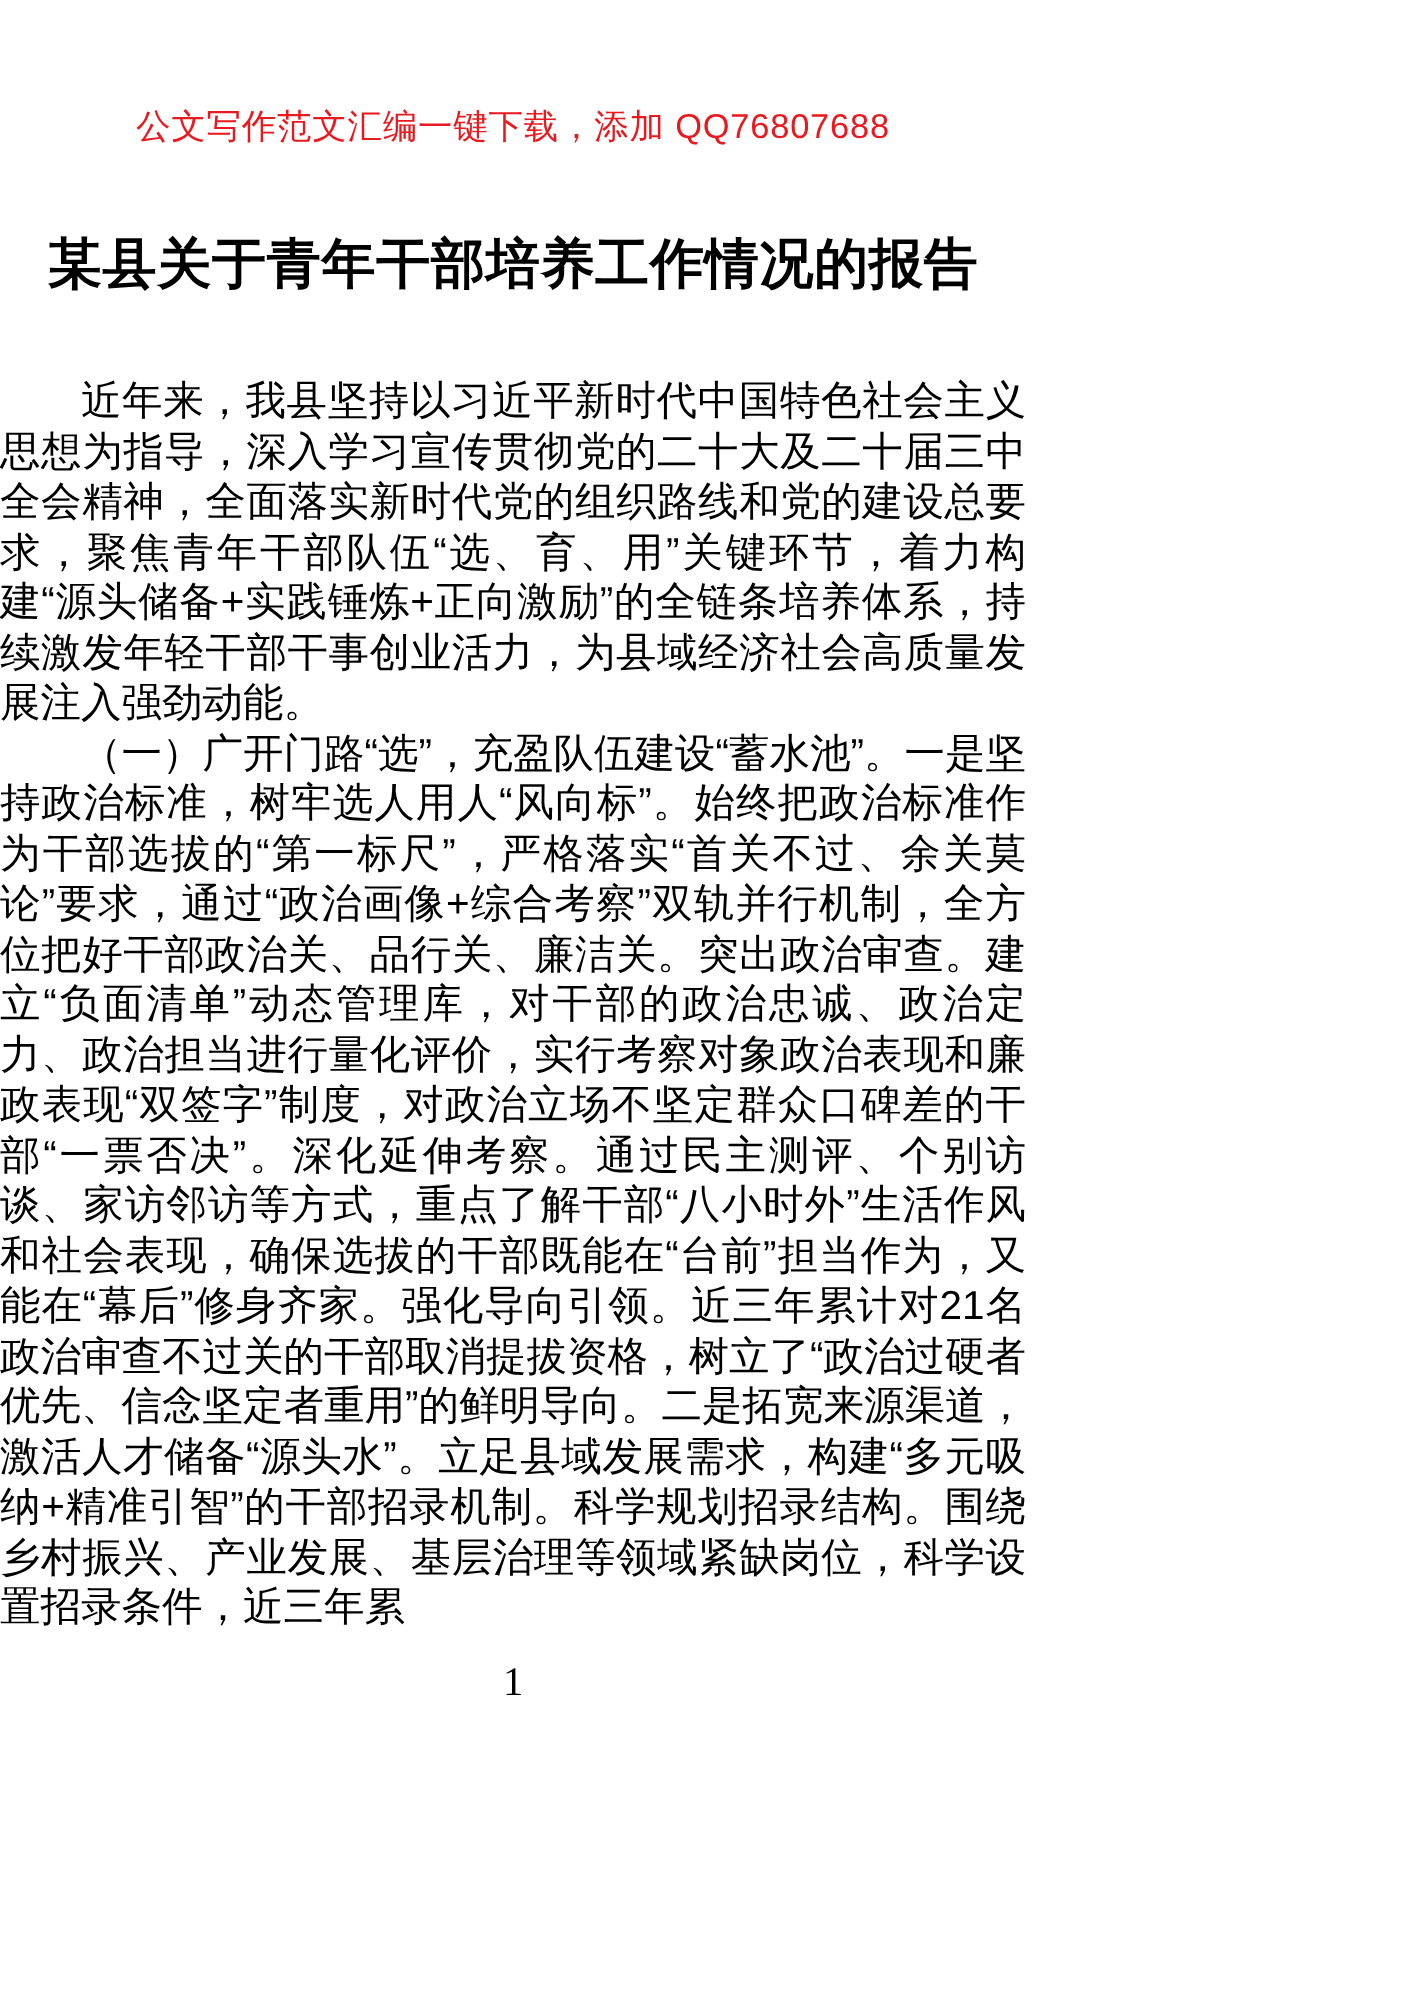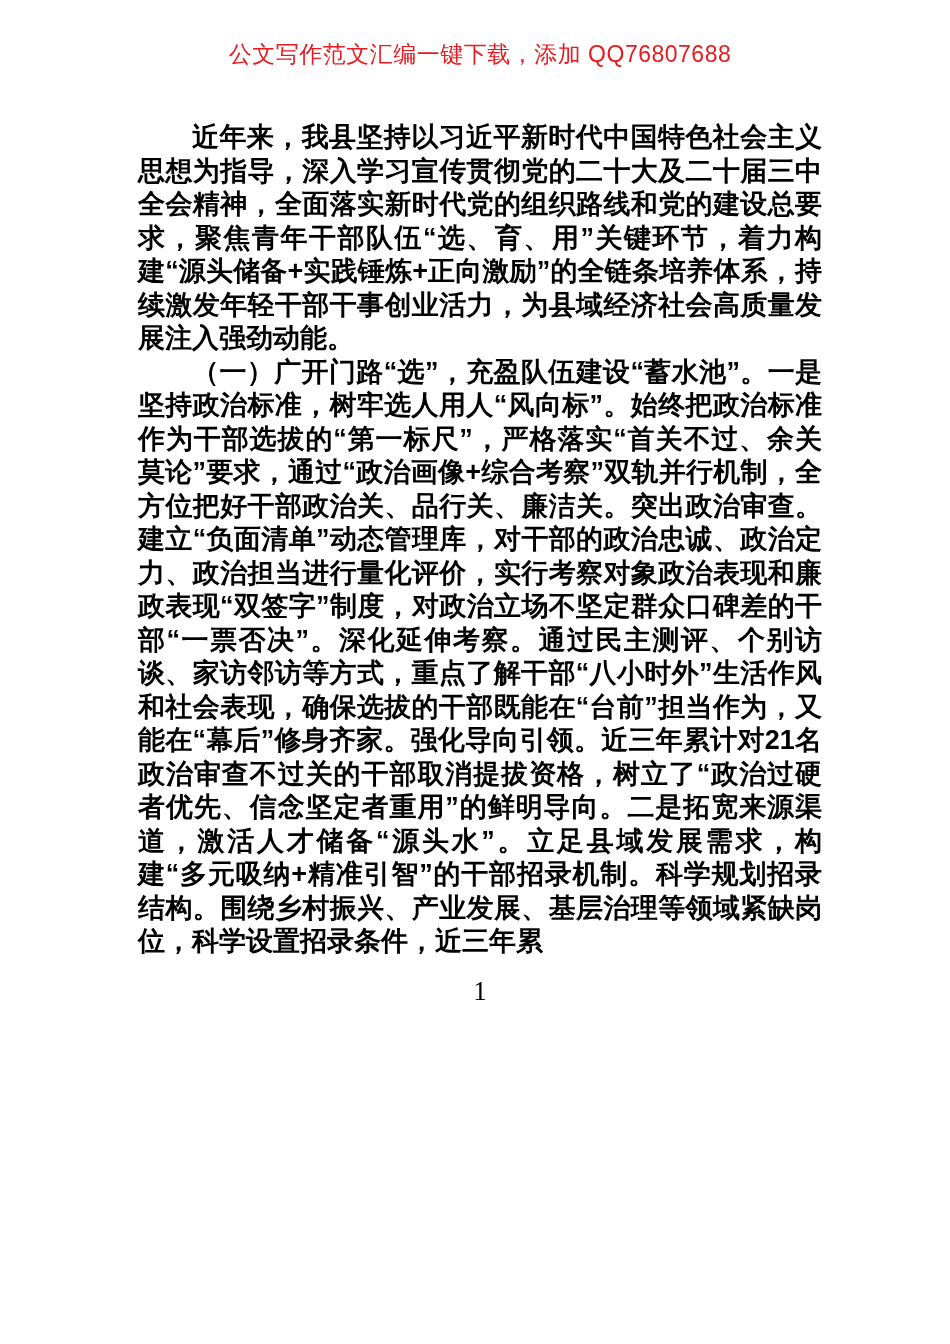--- a/index.html
+++ b/index.html
@@ -10,22 +10,21 @@
   }
   .page {
     position: relative;
     width: 950px;
     height: 1344px;
     background: #ffffff;
     overflow: hidden;
   }
   .content-column {
     width: 684px;
-    margin-left: 138px;
-    padding-top: 40px;
+    padding-top: 70px;
   }
   .notice {
     text-align: center;
     color: #e8191f;
     font-size: 23px;
     line-height: 28px;
     letter-spacing: 0.5px;
   }
   .doc-title {
     margin-top: 56px;
@@ -39,21 +38,20 @@
   .body-text {
     margin-top: 53px;
     color: #000000;
     font-size: 27px;
     line-height: 33.5px;
     text-align: justify;
   }
   .body-text p {
     text-indent: 2em;
     word-break: break-all;
-    font-weight: bold;
   }
   .section-heading {
     text-indent: 2em;
     font-weight: normal;
     font-size: 27px;
     line-height: 33.5px;
   }
   .footer {
     margin-top: 16px;
     text-align: center;
@@ -67,20 +65,21 @@
   }
 </style>
 </head>
 <body>
 
 <div class="page">
   <div class="content-column">
 
     <div class="notice">公文写作范文汇编一键下载，添加 QQ76807688</div>
 
+    <h1 class="doc-title">某县关于青年干部培养工作情况的报告</h1>
 
     <div class="body-text">
       <p>近年来，我县坚持以习近平新时代中国特色社会主义思想为指导，深入学习宣传贯彻党的二十大及二十届三中全会精神，全面落实新时代党的组织路线和党的建设总要求，聚焦青年干部队伍“选、育、用”关键环节，着力构建“源头储备+实践锤炼+正向激励”的全链条培养体系，持续激发年轻干部干事创业活力，为县域经济社会高质量发展注入强劲动能。</p>
 
 
       <p>（一）广开门路“选”，充盈队伍建设“蓄水池”。一是坚持政治标准，树牢选人用人“风向标”。始终把政治标准作为干部选拔的“第一标尺”，严格落实“首关不过、余关莫论”要求，通过“政治画像+综合考察”双轨并行机制，全方位把好干部政治关、品行关、廉洁关。突出政治审查。建立“负面清单”动态管理库，对干部的政治忠诚、政治定力、政治担当进行量化评价，实行考察对象政治表现和廉政表现“双签字”制度，对政治立场不坚定群众口碑差的干部“一票否决”。深化延伸考察。通过民主测评、个别访谈、家访邻访等方式，重点了解干部“八小时外”生活作风和社会表现，确保选拔的干部既能在“台前”担当作为，又能在“幕后”修身齐家。强化导向引领。近三年累计对21名政治审查不过关的干部取消提拔资格，树立了“政治过硬者优先、信念坚定者重用”的鲜明导向。二是拓宽来源渠道，激活人才储备“源头水”。立足县域发展需求，构建“多元吸纳+精准引智”的干部招录机制。科学规划招录结构。围绕乡村振兴、产业发展、基层治理等领域紧缺岗位，科学设置招录条件，近三年累</p>
     </div>
 
     <div class="footer">
       <span class="page-number">1</span>

